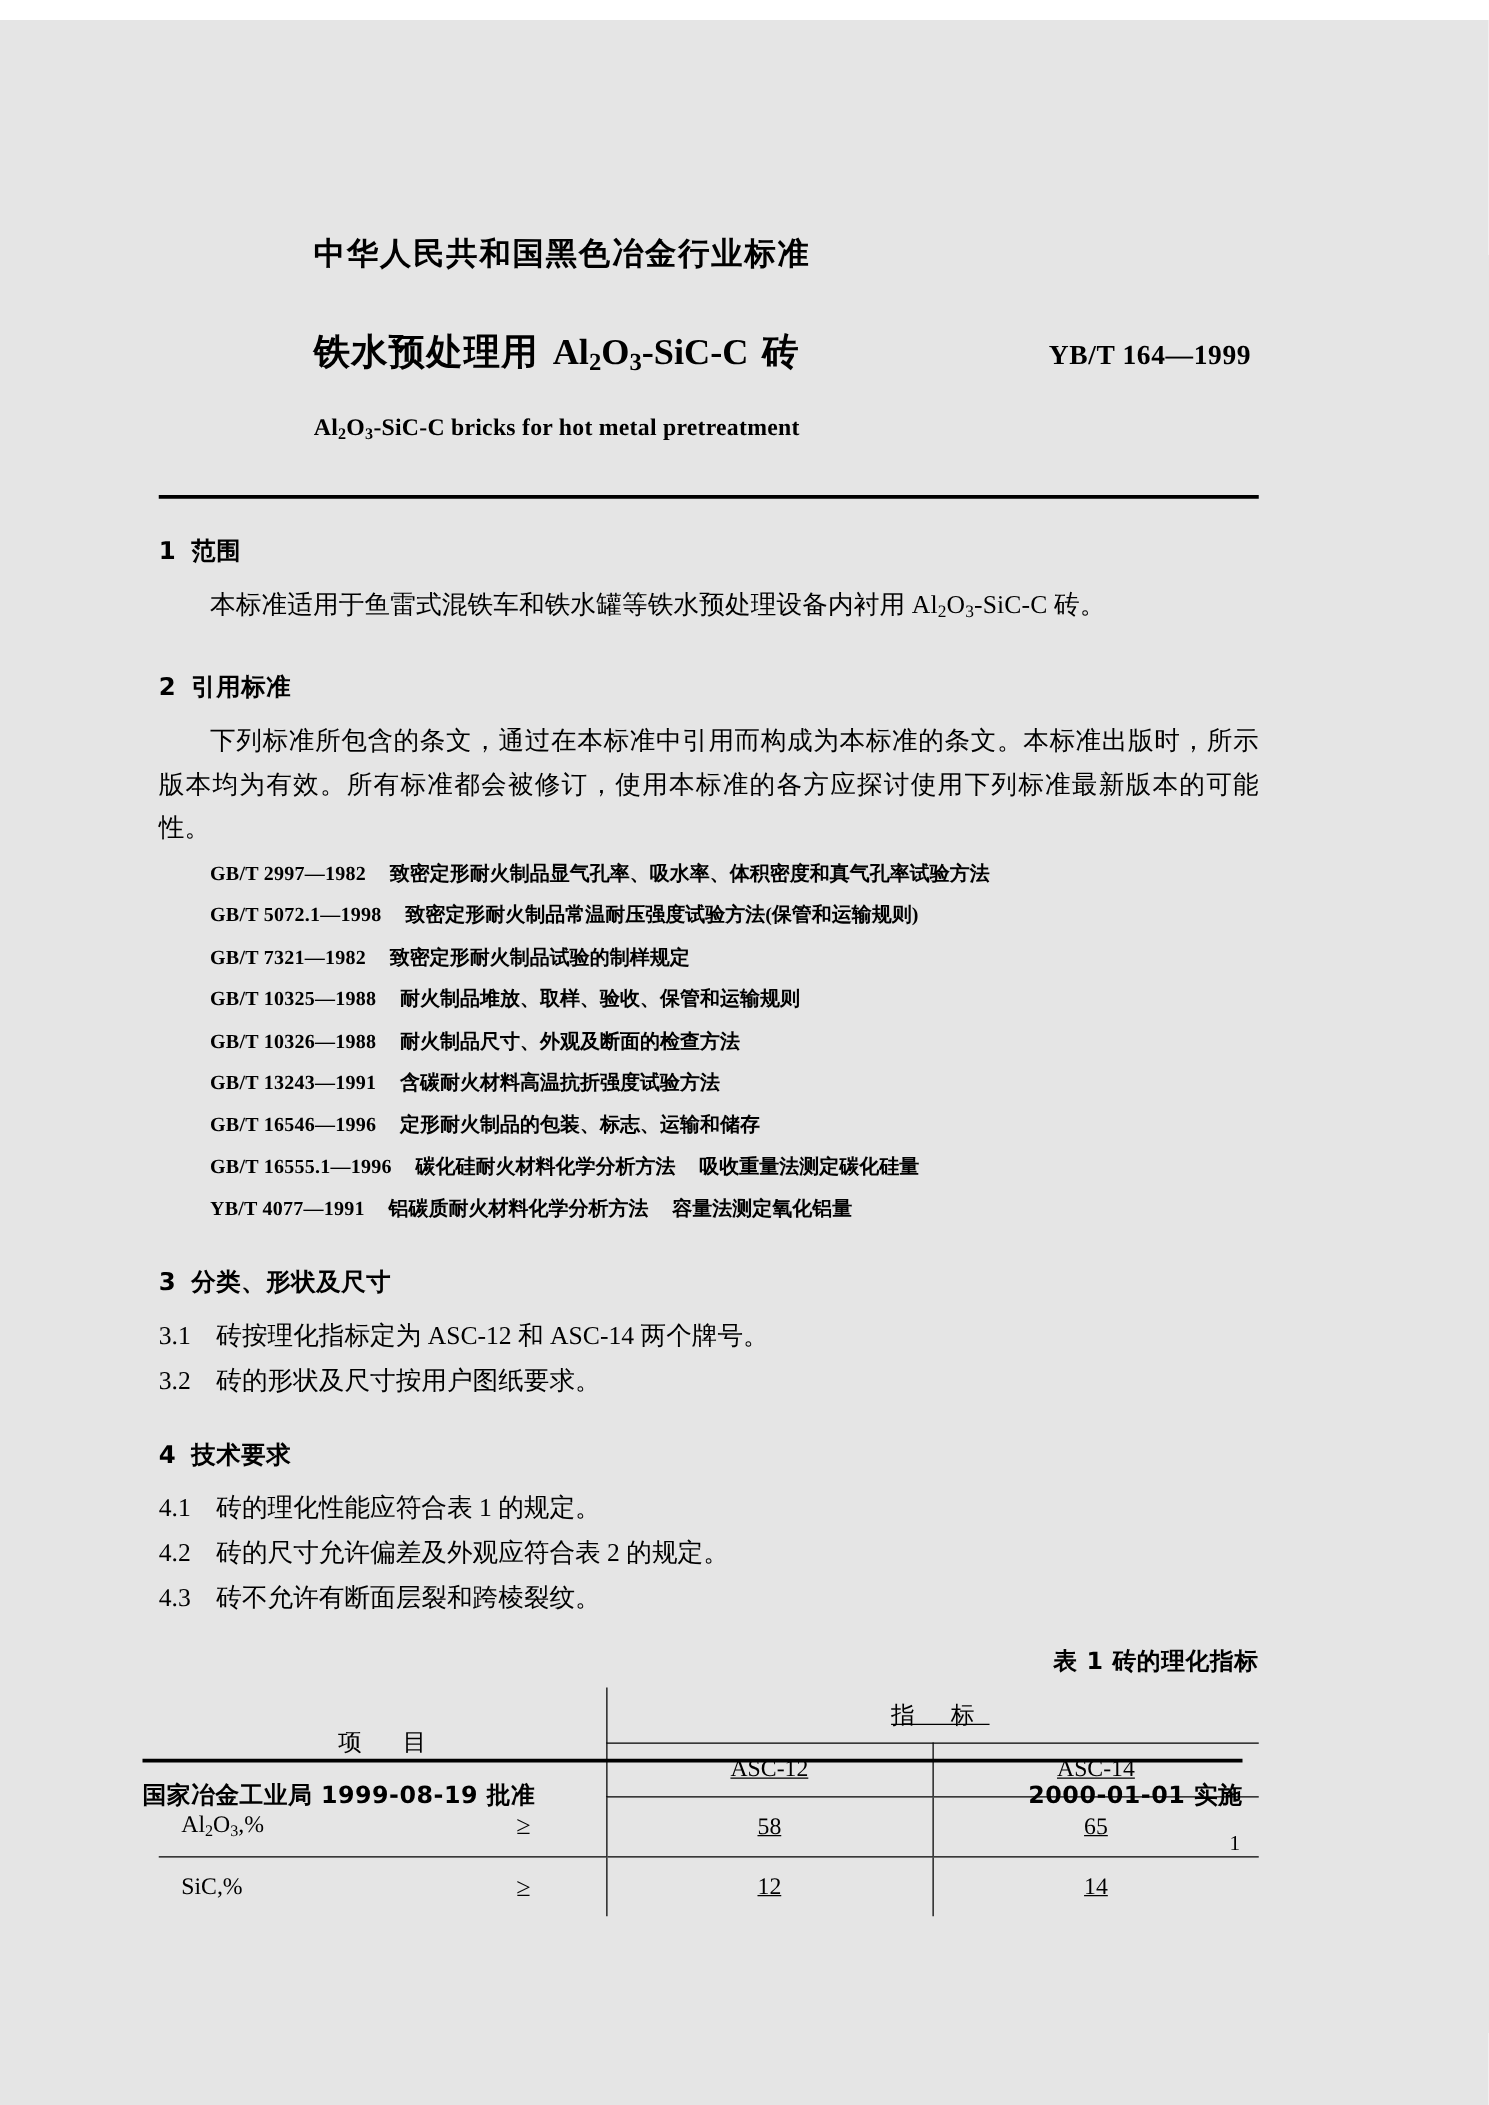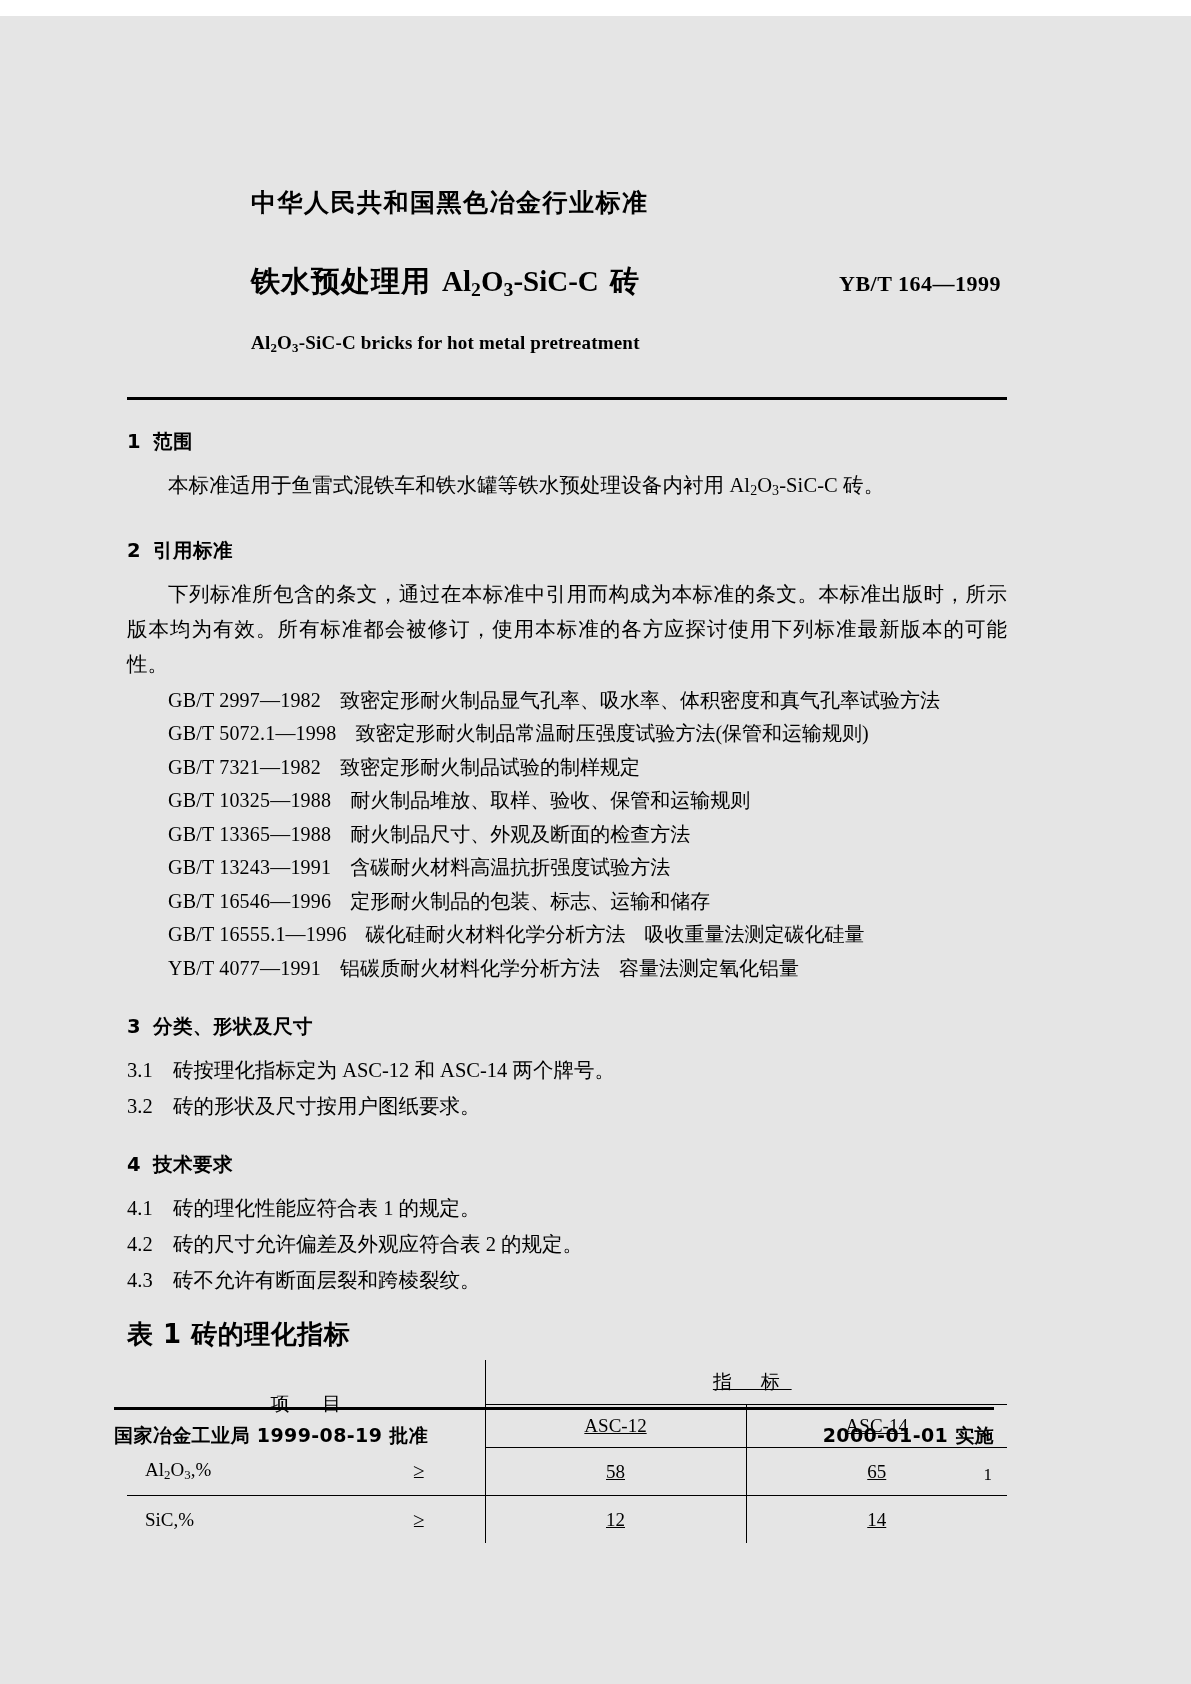--- a/index.html
+++ b/index.html
@@ -105,39 +105,40 @@
     line-height: 34px;
     margin-top: 2px;
   }
   .clause .cnum {
     display: inline-block;
     min-width: 46px;
   }
 
   .ref-list { margin-top: 2px; }
   .ref-item {
-    font-size: 20px;
+    font-size: 16px;
     line-height: 33.5px;
     padding-left: 41px;
     white-space: nowrap;
+    font-weight: bold;
   }
   .ref-item .code {
     display: inline-block;
     min-width: 0;
     letter-spacing: 0.2px;
   }
   .ref-item .desc { margin-left: 19px; }
   .ref-item .desc2 { margin-left: 19px; }
 
   
   .table-caption {
-    text-align: left;
-    font-family: "DejaVu Sans", "Liberation Sans", sans-serif;
-    font-weight: bold;
-    font-size: 26px;
+    text-align: right;
+    font-family: "DejaVu Sans", "Liberation Sans", sans-serif;
+    font-weight: bold;
+    font-size: 19px;
     margin-top: 20px;
     margin-bottom: 8px;
     letter-spacing: 0.5px;
   }
   table.spec {
     border-collapse: collapse;
     width: 880px;
     table-layout: fixed;
   }
   table.spec td {
@@ -229,21 +230,21 @@
 
     <div class="sec-head"><span class="num">2</span><span>引用标准</span></div>
 
     <div class="para indent">下列标准所包含的条文，通过在本标准中引用而构成为本标准的条文。本标准出版时，所示版本均为有效。所有标准都会被修订，使用本标准的各方应探讨使用下列标准最新版本的可能性。</div>
 
     <div class="ref-list">
       <div class="ref-item"><span class="code">GB/T 2997—1982</span><span class="desc">致密定形耐火制品显气孔率、吸水率、体积密度和真气孔率试验方法</span></div>
       <div class="ref-item"><span class="code">GB/T 5072.1—1998</span><span class="desc">致密定形耐火制品常温耐压强度试验方法(保管和运输规则)</span></div>
       <div class="ref-item"><span class="code">GB/T 7321—1982</span><span class="desc">致密定形耐火制品试验的制样规定</span></div>
       <div class="ref-item"><span class="code">GB/T 10325—1988</span><span class="desc">耐火制品堆放、取样、验收、保管和运输规则</span></div>
-      <div class="ref-item"><span class="code">GB/T 13365—1988</span><span class="desc">耐火制品尺寸、外观及断面的检查方法</span></div>
+      <div class="ref-item"><span class="code">GB/T 10326—1988</span><span class="desc">耐火制品尺寸、外观及断面的检查方法</span></div>
       <div class="ref-item"><span class="code">GB/T 13243—1991</span><span class="desc">含碳耐火材料高温抗折强度试验方法</span></div>
       <div class="ref-item"><span class="code">GB/T 16546—1996</span><span class="desc">定形耐火制品的包装、标志、运输和储存</span></div>
       <div class="ref-item"><span class="code">GB/T 16555.1—1996</span><span class="desc">碳化硅耐火材料化学分析方法</span><span class="desc2">吸收重量法测定碳化硅量</span></div>
       <div class="ref-item"><span class="code">YB/T 4077—1991</span><span class="desc">铝碳质耐火材料化学分析方法</span><span class="desc2">容量法测定氧化铝量</span></div>
     </div>
 
     <div class="sec-head"><span class="num">3</span><span>分类、形状及尺寸</span></div>
 
     <div class="clause"><span class="cnum">3.1</span><span>砖按理化指标定为 ASC-12 和 ASC-14 两个牌号。</span></div>
     <div class="clause"><span class="cnum">3.2</span><span>砖的形状及尺寸按用户图纸要求。</span></div>

